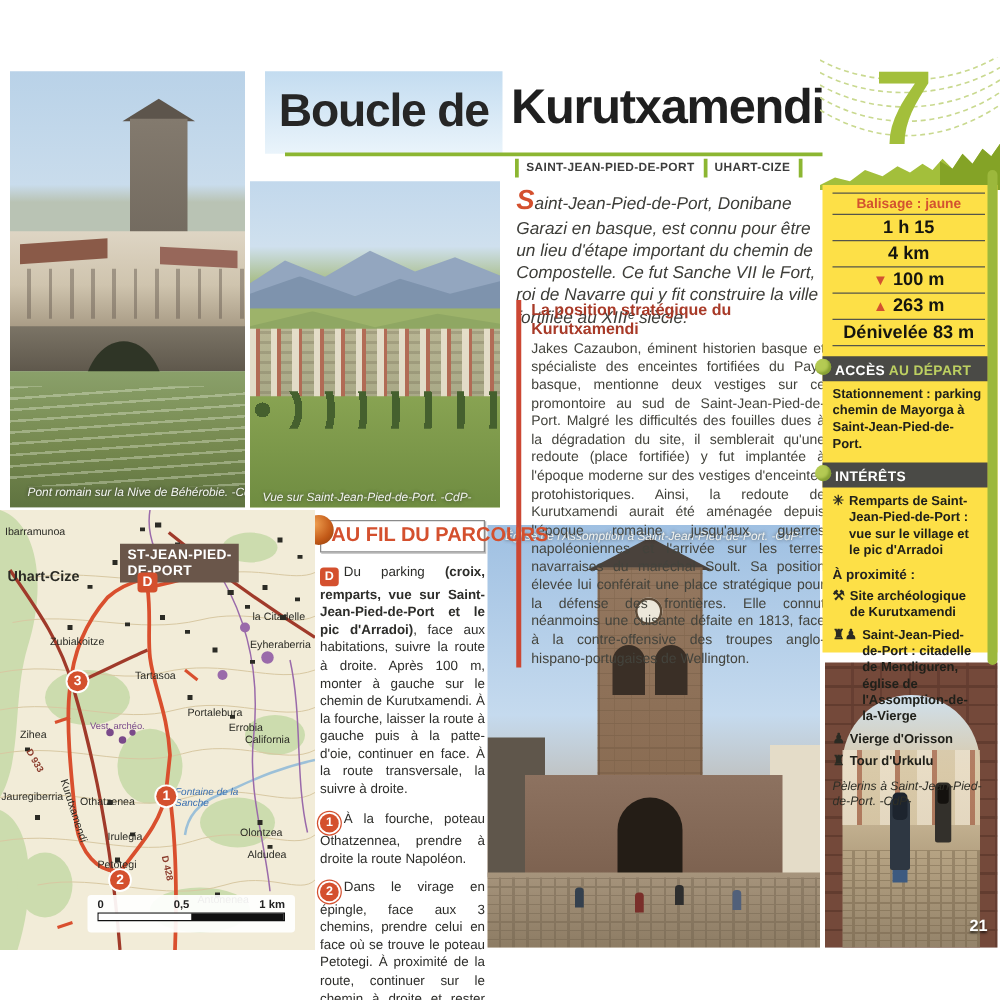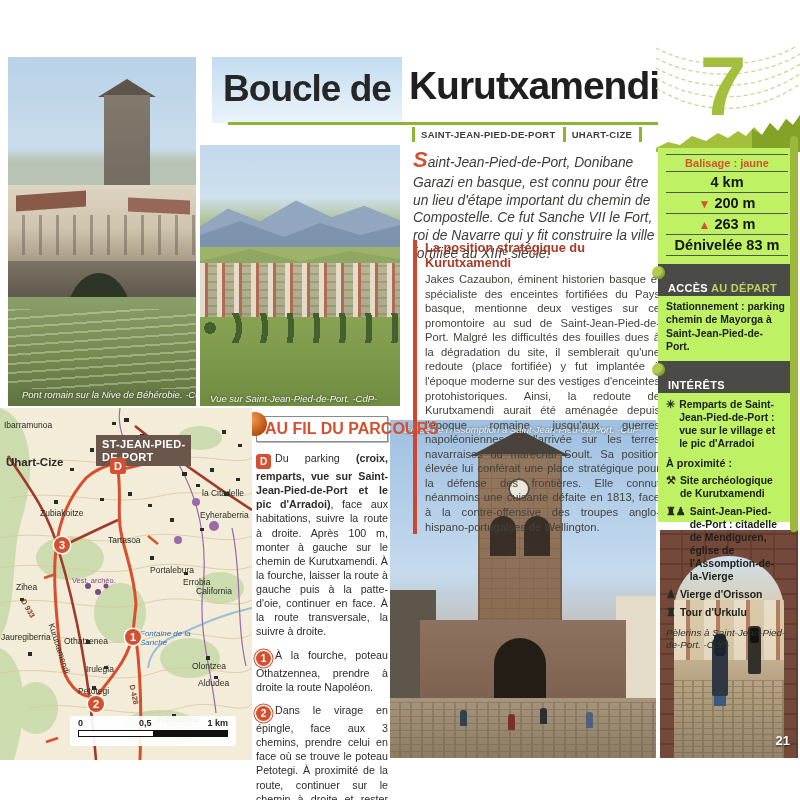--- a/index.html
+++ b/index.html
@@ -88,30 +88,30 @@
   
   #intro{left:413px;top:146px;width:246px;font-style:italic;font-size:13.8px;line-height:1.28;color:#3d3d38;}
   #intro .dropcap{color:#d4502e;font-size:22px;font-weight:bold;font-style:italic;}
 
   
   #feature-box{left:413px;top:240px;width:247px;border-left:4px solid #cc4733;padding-left:8px;box-sizing:border-box;}
   #feature-title{font-size:12.8px;font-weight:bold;color:#a83a28;margin:0 0 2px 0;}
   #feature-body{font-size:11.2px;line-height:1.3;color:#43433c;text-align:justify;}
 
   
-  #sidebar{left:658px;top:148px;width:140px;height:374px;background:#bef264;}
+  #sidebar{left:658px;top:148px;width:140px;height:374px;background:#fde047;}
   #sidebar-strip{position:absolute;right:0;top:-12px;width:8px;height:396px;background:#9cb83c;border-radius:4px;}
   .stats{margin:6px 10px 0 8px;}
   .stat-row{border-bottom:1.6px solid #55554a;text-align:center;padding:2px 0;}
   .stat-row.first{border-top:1.6px solid #55554a;}
   #stat-balisage{color:#d35230;font-weight:bold;font-size:11px;}
   .stat-val{font-size:14.5px;font-weight:bold;color:#15150f;}
   .tri{color:#d35230;font-size:12px;}
   .side-bar-head{position:relative;background:#4a4a46;color:#fff;font-weight:bold;font-size:11px;
-                 padding:18px 6px 2px 10px;margin:8px 8px 4px 0;letter-spacing:.3px;}
+                 padding:6px 6px 2px 10px;margin:8px 8px 4px 0;letter-spacing:.3px;}
   .side-bar-head .green-word{color:#bdd061;}
   .bump{position:absolute;left:-6px;top:2px;width:13px;height:13px;border-radius:50%;background:#b4ca53;box-shadow:inset -2px -2px 2px rgba(90,120,20,.5);}
   .side-text{font-size:10.4px;font-weight:600;color:#20201a;line-height:1.28;margin:0 12px 0 8px;}
   .interest-item{display:flex;gap:4px;font-size:10.4px;font-weight:600;color:#20201a;line-height:1.25;margin:5px 12px 0 8px;}
   .interest-icon{font-size:11px;line-height:1.1;color:#2a2a22;flex:0 0 auto;}
   #prox-label{font-weight:bold;font-size:10.8px;margin:7px 12px 0 8px;}
   #pilgrims-cap{font-style:italic;font-size:9.8px;color:#2e2e26;margin:8px 12px 0 8px;line-height:1.25;}
 
   
   #parcours{left:256px;top:416px;width:132px;}
@@ -234,22 +234,23 @@
 
 <div class="abs" id="feature-box">
   <div id="feature-title">La position stratégique du Kurutxamendi</div>
   <div id="feature-body">Jakes Cazaubon, éminent historien basque et spécialiste des enceintes fortifiées du Pays basque, mentionne deux vestiges sur ce promontoire au sud de Saint-Jean-Pied-de-Port. Malgré les difficultés des fouilles dues à la dégradation du site, il semblerait qu'une redoute (place fortifiée) y fut implantée à l'époque moderne sur des vestiges d'enceintes protohistoriques. Ainsi, la redoute de Kurutxamendi aurait été aménagée depuis l'époque romaine jusqu'aux guerres napoléoniennes et l'arrivée sur les terres navarraises du maréchal Soult. Sa position élevée lui conférait une place stratégique pour la défense des frontières. Elle connut néanmoins une cuisante défaite en 1813, face à la contre-offensive des troupes anglo-hispano-portugaises de Wellington.</div>
 </div>
 
 <div class="abs" id="sidebar">
   <div id="sidebar-strip"></div>
   <div class="stats">
     <div class="stat-row first" id="stat-balisage">Balisage : jaune</div>
+    <div class="stat-row stat-val">1 h 15</div>
     <div class="stat-row stat-val">4 km</div>
-    <div class="stat-row stat-val"><span class="tri">▼</span> <span>200 m</span></div>
+    <div class="stat-row stat-val"><span class="tri">▼</span> <span>100 m</span></div>
     <div class="stat-row stat-val"><span class="tri">▲</span> <span>263 m</span></div>
     <div class="stat-row stat-val">Dénivelée 83 m</div>
   </div>
 
   <div class="side-bar-head">
     <span class="bump"></span><span>ACCÈS</span><span class="green-word"> AU DÉPART</span>
   </div>
   <p class="side-text">Stationnement : parking chemin de Mayorga à Saint-Jean-Pied-de-Port.</p>
 
   <div class="side-bar-head">

